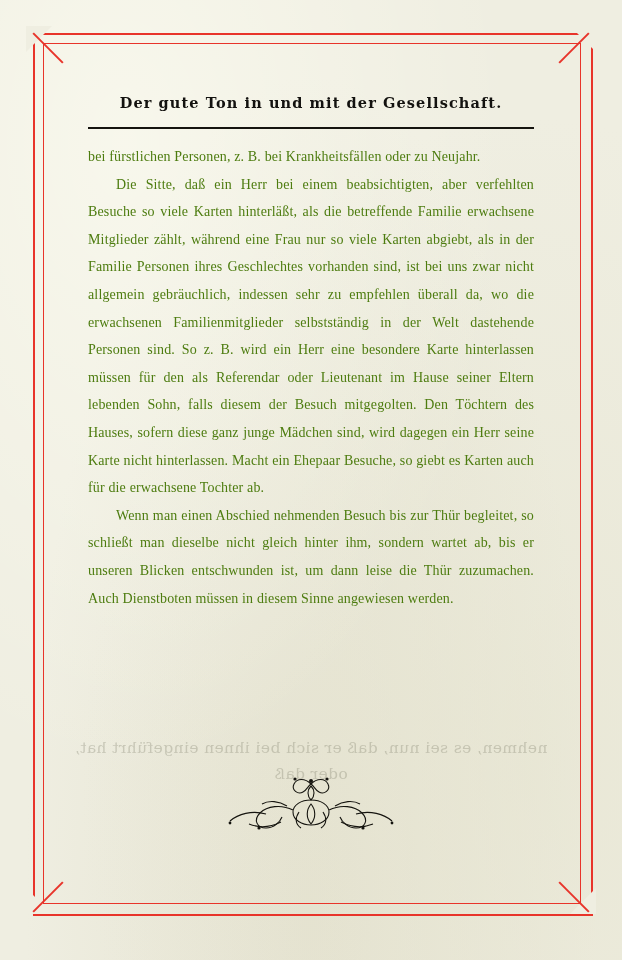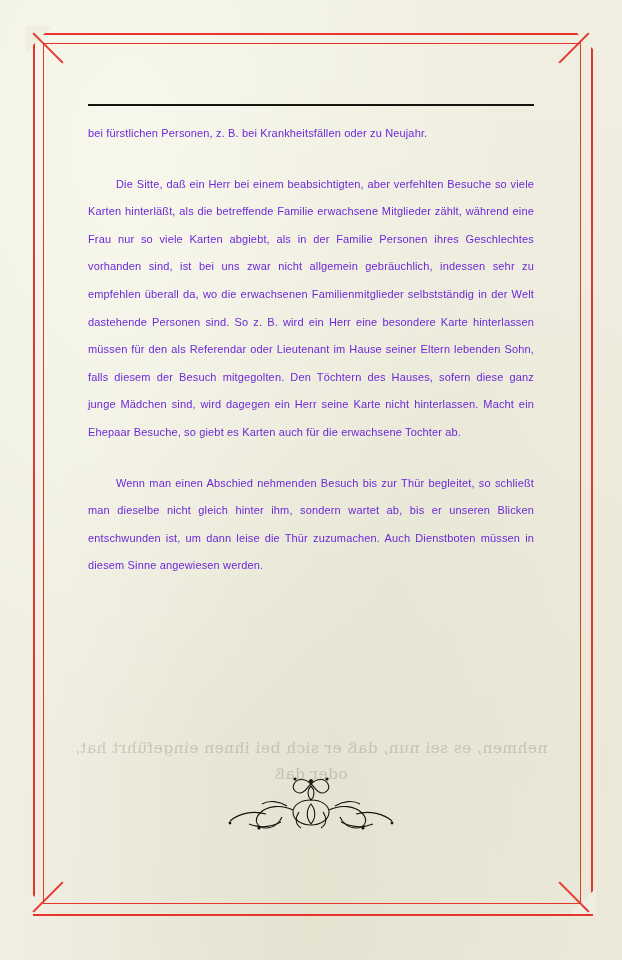--- a/index.html
+++ b/index.html
@@ -114,34 +114,33 @@
     font-weight: 600;
     margin: 6px 0 0 0;
     white-space: nowrap;
   }
   .rule {
     margin: 16px 0 14px 0;
     height: 2px;
     background: #15140f;
   }
   .body-text {
-    font-family: Liberation Sans, sans-serif;
-    font-size: 11px;
+    font-family: Liberation Serif, serif;
+    font-size: 14px;
     line-height: 27.6px;
-    color: #6d28d9;
+    color: #4d7c0f;
     text-align: justify;
     letter-spacing: 0.15px;
     -webkit-font-smoothing: antialiased;
   }
   .body-text p {
     margin: 0;
   }
   .body-text p.indent {
     text-indent: 28px;
-    margin-top: 23px;
   }
   .ornament {
     position: absolute;
     left: 0;
     right: 0;
     top: 770px;
     text-align: center;
     color: #15140f;
   }
   .ornament svg { display: inline-block; }
@@ -171,20 +170,21 @@
   <div class="notch n-tl"></div>
   <div class="notch n-tr"></div>
   <div class="notch n-bl"></div>
   <div class="notch n-br"></div>
   <div class="corner c-tl"></div>
   <div class="corner c-tr"></div>
   <div class="corner c-bl"></div>
   <div class="corner c-br"></div>
 
   <div class="content">
+    <div class="running-head">Der gute Ton in und mit der Gesellschaft.</div>
     <div class="rule"></div>
 
     <div class="body-text">
       <p>bei fürstlichen Personen, z. B. bei Krankheitsfällen oder zu Neujahr.</p>
       <p class="indent">Die Sitte, daß ein Herr bei einem beabsichtigten, aber verfehlten Besuche so viele Karten hinterläßt, als die betreffende Familie erwachsene Mitglieder zählt, während eine Frau nur so viele Karten abgiebt, als in der Familie Personen ihres Geschlechtes vorhanden sind, ist bei uns zwar nicht allgemein gebräuchlich, indessen sehr zu empfehlen überall da, wo die erwachsenen Familienmitglieder selbstständig in der Welt dastehende Personen sind.  So z. B. wird ein Herr eine besondere Karte hinterlassen müssen für den als Referendar oder Lieutenant im Hause seiner Eltern lebenden Sohn, falls diesem der Besuch mitgegolten.  Den Töchtern des Hauses, sofern diese ganz junge Mädchen sind, wird dagegen ein Herr seine Karte nicht hinterlassen. Macht ein Ehepaar Besuche, so giebt es Karten auch für die erwachsene Tochter ab.</p>
       <p class="indent">Wenn man einen Abschied nehmenden Besuch bis zur Thür begleitet, so schließt man dieselbe nicht gleich hinter ihm, sondern wartet ab, bis er unseren Blicken entschwunden ist, um dann leise die Thür zuzumachen.  Auch Dienstboten müssen in diesem Sinne angewiesen werden.</p>
     </div>
   </div>
 
   <div class="ornament">

